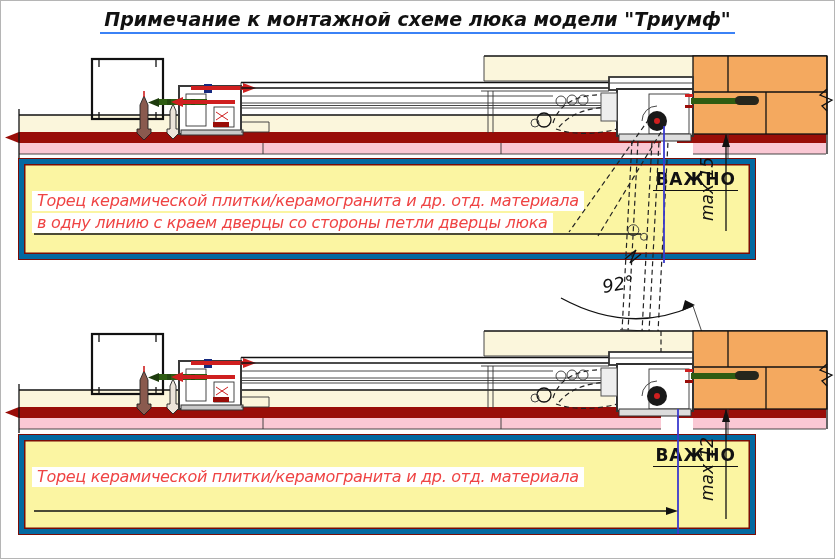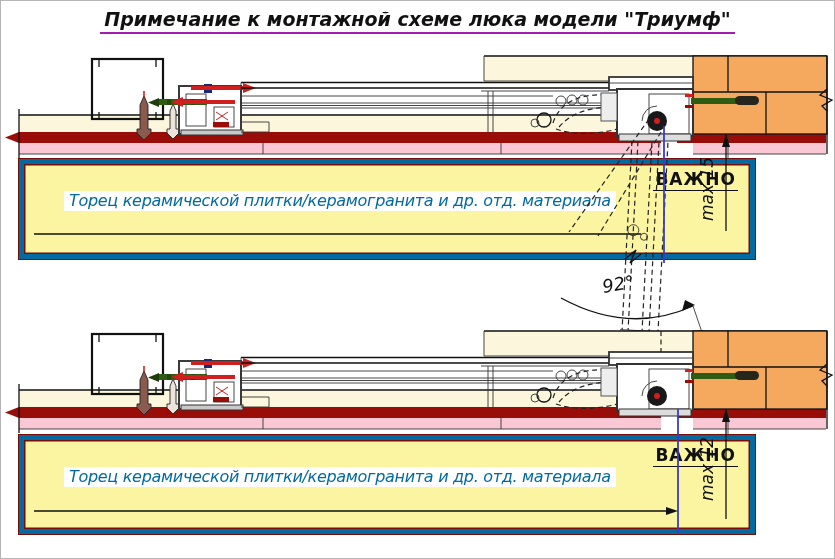--- a/index.html
+++ b/index.html
@@ -6,37 +6,37 @@
   #stage{
     position:relative;width:835px;height:559px;background:#fff;
     font-family:"DejaVu Sans","Liberation Sans",sans-serif;
     overflow:hidden;border:1px solid #b5b5b5;box-sizing:border-box;
   }
   .title{
     position:absolute;left:0;right:0;top:7px;text-align:center;
   }
   .title span{
     font-size:19px;font-weight:bold;font-style:italic;color:#111;
-    border-bottom:2px solid #a21caf;padding:0 4px 2px 4px;letter-spacing:0px;
+    border-bottom:2px solid #3b82f6;padding:0 4px 2px 4px;letter-spacing:0px;
   }
   .warnbox{
     position:absolute;left:18px;width:736px;height:100px;box-sizing:border-box;
     background:#FBF5A2;border:5px solid #0369a1;
     outline:1.5px solid #7A0C06;
     box-shadow:inset 0 0 0 1.5px #7A0C06;
   }
   #warnbox-top{top:158px;}
   #warnbox-bottom{top:434px;height:99px;}
   .warn-label{
     position:absolute;right:12px;top:5px;font-size:17px;font-weight:bold;
     color:#111;border-bottom:1.7px solid #111;padding:0 2px 1px 2px;letter-spacing:1px;
   }
   .warn-line{
     position:absolute;left:8px;background:#fff;padding:0px 5px 1px 5px;
-    font-size:16px;font-style:italic;color:#0369a1;white-space:nowrap;letter-spacing:-0.3px;margin-left:32px;
+    font-size:16px;font-style:italic;color:#ef4444;white-space:nowrap;letter-spacing:-0.3px;
   }
   .warn-line.l1{top:27px;}
   .warn-line.l2{top:49px;}
   .dim-label{
     position:absolute;width:90px;height:24px;text-align:center;
     font-size:17px;font-style:italic;color:#111;transform:rotate(-90deg);
     white-space:nowrap;
   }
   #dim-top{left:663px;top:176px;}
   #dim-bottom{left:663px;top:456px;}
@@ -54,20 +54,21 @@
 
 <div id="stage">
 
   <div class="title">
     <span>Примечание к монтажной схеме люка модели "Триумф"</span>
   </div>
 
   <div class="warnbox" id="warnbox-top">
     <div class="warn-label">ВАЖНО</div>
     <div class="warn-line l1">Торец керамической плитки/керамогранита и др. отд. материала</div>
+    <div class="warn-line l2">в одну линию с краем дверцы со стороны петли дверцы люка</div>
   </div>
 
   <div class="warnbox" id="warnbox-bottom">
     <div class="warn-label">ВАЖНО</div>
     <div class="warn-line l1">Торец керамической плитки/керамогранита и др. отд. материала</div>
   </div>
 
   <svg class="linework" width="835" height="559" viewBox="0 0 835 559">
     <defs>
 

